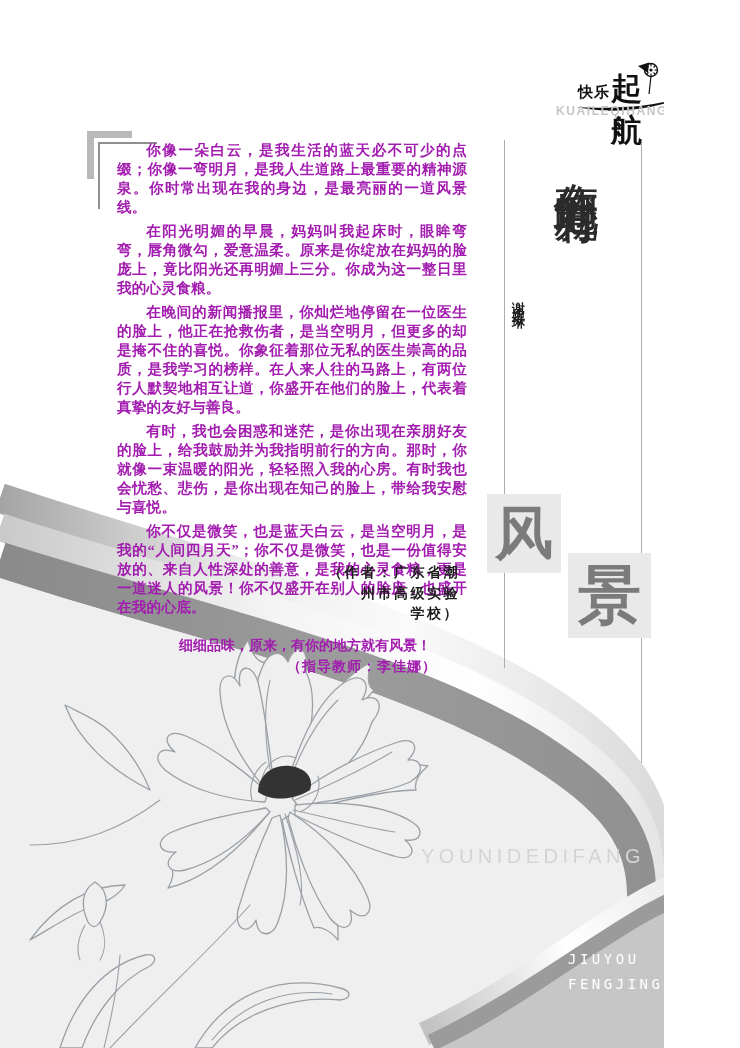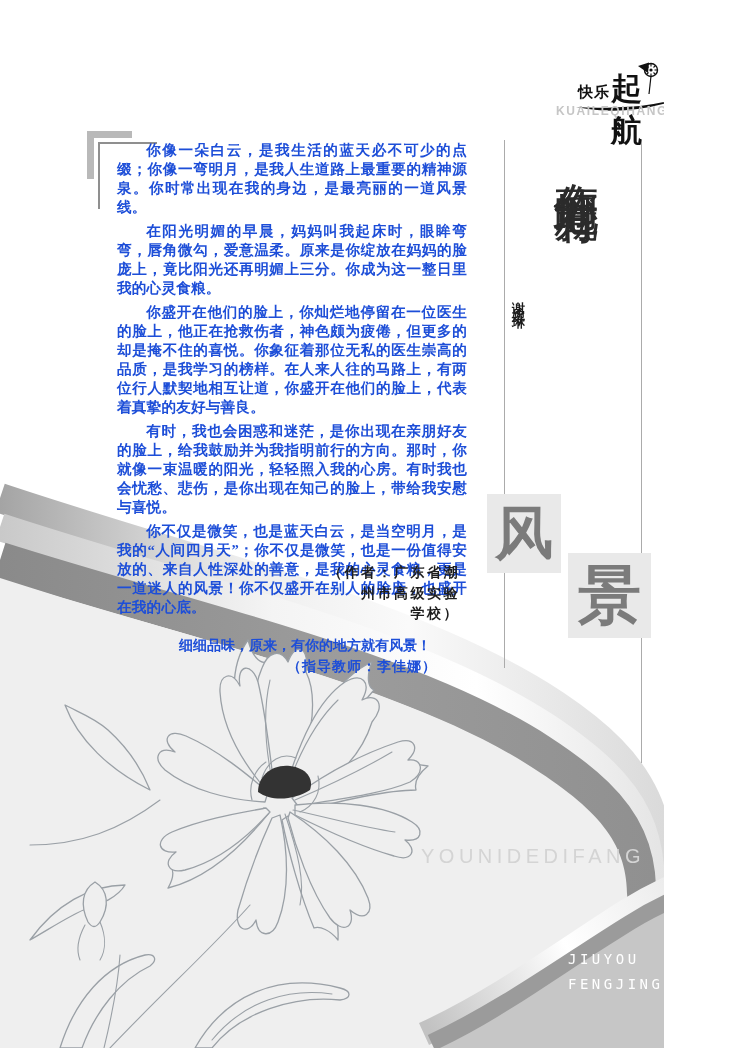--- a/index.html
+++ b/index.html
@@ -13,21 +13,21 @@
 
   
   .cb{background:#b9b9b9;z-index:3;}
   .cb-outer-v{left:87px;top:131px;width:7px;height:48px;}
   .cb-outer-h{left:87px;top:131px;width:45px;height:7px;}
   .cb-inner{background:#8f8f8f;}
   .cb-inner-v{left:98px;top:142px;width:2px;height:67px;}
   .cb-inner-h{left:98px;top:142px;width:59px;height:2px;}
 
   
-  .article{left:117px;top:141px;width:350px;z-index:3;color:#1d4ed8;font-family:Liberation Serif, serif;}
+  .article{left:117px;top:141px;width:350px;z-index:3;color:#a21caf;font-family:Liberation Serif, serif;}
   .article p{margin:0 0 5px 0;text-indent:2em;text-align:justify;text-justify:inter-ideograph;
              font-size:14.6px;line-height:19px;font-weight:600;letter-spacing:.2px;}
   .closing{font-size:14px;font-weight:600;text-align:right;padding-right:36px;line-height:20px;margin-top:19px;}
   .teacher{font-size:14px;font-weight:600;text-align:right;padding-right:30px;line-height:21px;letter-spacing:1px;}
   .author-block{left:298px;top:563px;width:162px;text-align:right;z-index:3;
                 font-weight:600;font-size:14px;line-height:20.5px;
                 letter-spacing:2.5px;color:#1d1d1d;}
 
   
   .rule{background:#ababab;width:1px;z-index:1;}
@@ -166,21 +166,21 @@
   <div class="abs brand-pinyin">KUAILEQIHANG</div>
 
   <div class="abs cb cb-outer-v"></div>
   <div class="abs cb cb-outer-h"></div>
   <div class="abs cb cb-inner cb-inner-v"></div>
   <div class="abs cb cb-inner cb-inner-h"></div>
 
   <div class="abs article">
     <p>你像一朵白云，是我生活的蓝天必不可少的点缀；你像一弯明月，是我人生道路上最重要的精神源泉。你时常出现在我的身边，是最亮丽的一道风景线。</p>
     <p>在阳光明媚的早晨，妈妈叫我起床时，眼眸弯弯，唇角微勾，爱意温柔。原来是你绽放在妈妈的脸庞上，竟比阳光还再明媚上三分。你成为这一整日里我的心灵食粮。</p>
-    <p>你盛开在他们的脸上，你灿烂地停留在一位医生的脸上，他正在抢救伤者，神色颇为疲倦，但更多的却是掩不住的喜悦。你象征着那位无私的医生崇高的品质，是我学习的榜样。在人来人往的马路上，有两位行人默契地相互让道，你盛开在他们的脸上，代表着真挚的友好与善良。</p>
+    <p>在晚间的新闻播报里，你灿烂地停留在一位医生的脸上，他正在抢救伤者，是当空明月，但更多的却是掩不住的喜悦。你象征着那位无私的医生崇高的品质，是我学习的榜样。在人来人往的马路上，有两位行人默契地相互让道，你盛开在他们的脸上，代表着真挚的友好与善良。</p>
     <p>有时，我也会困惑和迷茫，是你出现在亲朋好友的脸上，给我鼓励并为我指明前行的方向。那时，你就像一束温暖的阳光，轻轻照入我的心房。有时我也会忧愁、悲伤，是你出现在知己的脸上，带给我安慰与喜悦。</p>
     <p>你不仅是微笑，也是蓝天白云，是当空明月，是我的“人间四月天”；你不仅是微笑，也是一份值得安放的、来自人性深处的善意，是我的心灵食粮，更是一道迷人的风景！你不仅盛开在别人的脸庞，也盛开在我的心底。</p>
     <div class="closing">细细品味，原来，有你的地方就有风景！</div>
     <div class="teacher">（指导教师：李佳娜）</div>
   </div>
   <div class="abs author-block">
     <div>（作者：广东省潮</div>
     <div>州市高级实验</div>
     <div>学校）</div>
   </div>

